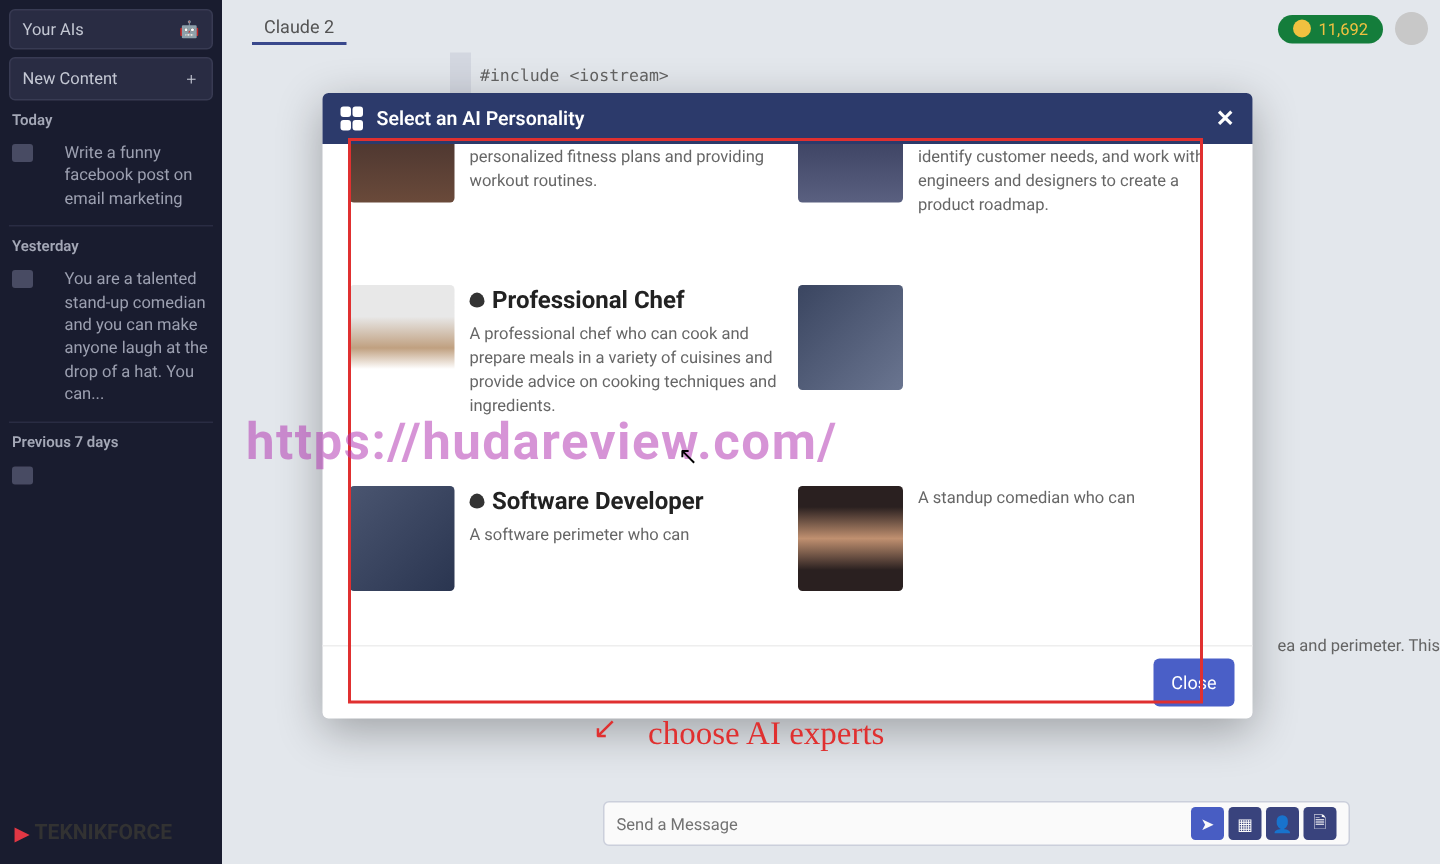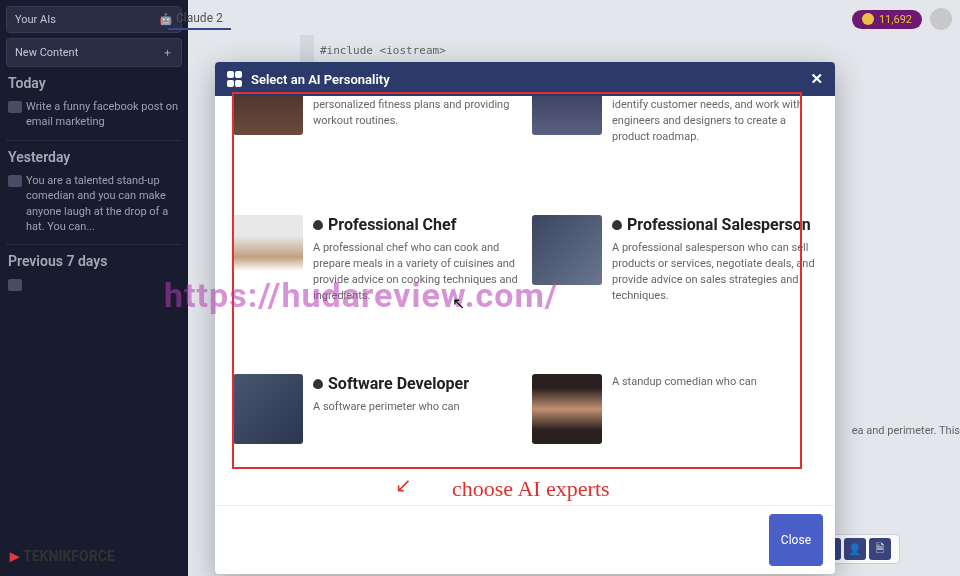--- a/index.html
+++ b/index.html
@@ -1,54 +1,54 @@
 <!DOCTYPE html>
 <html><head>
 <meta charset="utf-8">
 <style>
 *{margin:0;padding:0;box-sizing:border-box;font-family:-apple-system,BlinkMacSystemFont,"Segoe UI",Roboto,sans-serif}
 body{background:#e8ecf1;width:960px;height:576px;overflow:hidden;position:relative}
-.sidebar{position:absolute;left:0;top:0;width:188px;height:576px;background:#1a1d30;color:#b8bcc8;padding:6px;font-size:11px}
+.sidebar{position:absolute;left:0;top:0;width:148px;height:576px;background:#1a1d30;color:#b8bcc8;padding:6px;font-size:11px}
 .side-btn{background:#2a2d45;border:1px solid #3a3d55;border-radius:4px;padding:6px 8px;margin-bottom:5px;display:flex;justify-content:space-between;align-items:center;color:#c8ccd8;cursor:pointer}
-.side-sect{color:#a8acbb;font-size:14px;margin:8px 0 4px 2px;font-weight:600}
-.side-item{display:flex;gap:4px;padding:4px 2px;color:#a0a4b5;line-height:1.4;cursor:pointer}
+.side-sect{color:#a8acbb;font-size:10px;margin:8px 0 4px 2px;font-weight:600}
+.side-item{display:flex;gap:21px;padding:4px 2px;color:#a0a4b5;line-height:1.4;cursor:pointer}
 .side-item .ic{flex-shrink:0;width:14px;height:12px;background:#4a4d65;border-radius:2px;margin-top:2px}
 .side-hr{border:none;border-top:1px solid #2a2d45;margin:6px 0}
 .brand{position:absolute;bottom:10px;left:10px;font-size:14px;font-weight:700;color:#333;display:flex;align-items:center;gap:4px}
 .brand .t{color:#e63946;font-size:18px}
 .topbar{position:absolute;top:6px;left:168px;right:8px;height:24px;display:flex;align-items:flex-end;justify-content:space-between}
 .tab{color:#555;font-size:12px;padding:3px 8px;border-bottom:2px solid #3b4a8f}
 .coins{display:flex;align-items:center;gap:8px}
-.coin-badge{background:#701a75;color:#f5c542;border-radius:12px;padding:3px 10px;font-size:11px;display:flex;align-items:center;gap:5px}
+.coin-badge{background:#15803d;color:#f5c542;border-radius:12px;padding:3px 10px;font-size:11px;display:flex;align-items:center;gap:5px}
 .coin-badge::before{content:"";width:12px;height:12px;background:#f5c542;border-radius:50%}
 .avatar{width:22px;height:22px;border-radius:50%;background:#ccc}
 .code-line{position:absolute;top:44px;left:320px;font-family:monospace;font-size:11px;color:#666}
 .code-gutter{position:absolute;top:35px;left:300px;width:14px;height:30px;background:#d8dce5}
 .msg-hint{position:absolute;top:424px;right:0;font-size:11px;color:#666}
 .chat-input{position:absolute;bottom:12px;left:402px;right:60px;height:30px;background:#fff;border:1px solid #d0d4e0;border-radius:4px;display:flex;align-items:center;padding:0 8px}
 .chat-input input{border:none;outline:none;flex:1;font-size:11px;color:#888}
 .chat-btns{display:flex;gap:3px}
 .chat-btn{width:22px;height:22px;border-radius:3px;display:flex;align-items:center;justify-content:center;color:#fff;font-size:11px}
 .chat-btn.send{background:#4a5fc7}
 .chat-btn.sec{background:#3b4580}
 .modal-overlay{position:absolute;inset:0;background:rgba(0,0,0,0.02)}
-.modal{position:absolute;top:62px;left:215px;width:620px;height:512px;background:#fff;border-radius:4px;box-shadow:0 8px 30px rgba(0,0,0,0.3);display:flex;flex-direction:column}
+.modal{position:absolute;top:62px;left:215px;width:620px;height:417px;background:#fff;border-radius:4px;box-shadow:0 8px 30px rgba(0,0,0,0.3);display:flex;flex-direction:column}
 .modal-head{background:#2c3a6b;color:#fff;padding:8px 12px;display:flex;align-items:center;gap:8px;font-size:13px;font-weight:600;border-radius:4px 4px 0 0}
 .modal-head .x{margin-left:auto;cursor:pointer;font-size:15px}
 .modal-head .ico{width:16px;height:16px;display:flex;flex-wrap:wrap;gap:1px}
 .modal-head .ico span{width:7px;height:7px;background:#fff;border-radius:2px}
 .modal-body{flex:1;overflow-y:auto;padding:0 18px 6px;display:grid;grid-template-columns:1fr 1fr;gap:12px 14px}
 .card{display:flex;gap:10px;padding:4px 0}
 .card-img{width:70px;height:70px;background:linear-gradient(135deg,#8892b0,#5a6480);border-radius:3px;flex-shrink:0}
 .card-body{flex:1}
 .card-title{font-size:16px;font-weight:700;color:#222;display:flex;align-items:center;gap:5px;margin-bottom:6px}
 .card-title::before{content:"";width:10px;height:10px;background:#333;border-radius:50% 50% 50% 50% / 60% 60% 40% 40%;display:inline-block}
 .card-desc{font-size:11px;color:#666;line-height:1.45}
 .modal-foot{padding:8px 12px;display:flex;justify-content:flex-end;border-top:1px solid #eee}
-.close-btn{background:#4a5fc7;color:#fff;border:none;border-radius:4px;padding:19px 12px;font-size:12px;cursor:pointer}
+.close-btn{background:#4a5fc7;color:#fff;border:none;border-radius:4px;padding:9px 12px;font-size:12px;cursor:pointer}
 .red-box{position:absolute;border:2px solid #e03030;pointer-events:none}
 .annot{position:absolute;color:#e03030;font-size:22px;font-family:serif}
 .annot-arrow{position:absolute;color:#e03030;font-size:20px}
 .watermark{position:absolute;top:275px;left:164px;right:0;text-align:left;font-size:34px;font-weight:700;color:rgba(180,60,180,0.55);pointer-events:none;z-index:50;letter-spacing:1px}
 .cursor{position:absolute;top:294px;left:452px;z-index:60;font-size:16px;color:#000}
 .modal-body::-webkit-scrollbar{width:6px}
 .modal-body::-webkit-scrollbar-thumb{background:#c0c4d0;border-radius:3px}
 .img-chef{background:linear-gradient(180deg,#e8e8e8 30%,#c0a080 60%,#fff 80%)}
 .img-sales{background:linear-gradient(135deg,#3a4560,#6a7590)}
 .img-dev{background:linear-gradient(135deg,#4a5570,#2a3550)}
@@ -142,24 +142,20 @@
     </div>
     <div class="card">
       <div class="card-img img-chef"></div>
       <div class="card-body">
           <div class="card-title">Professional Chef</div>
           <div class="card-desc">A professional chef who can cook and prepare meals in a variety of cuisines and provide advice on cooking techniques and ingredients.</div>
         </div>
     </div>
     <div class="card">
       <div class="card-img img-sales"></div>
-      <div class="card-body">
-          <div class="card-title">Professional Salesperson</div>
-          <div class="card-desc">A professional salesperson who can sell products or services, negotiate deals, and provide advice on sales strategies and techniques.</div>
-        </div>
     </div>
     <div class="card">
       <div class="card-img img-dev"></div>
       <div class="card-body">
           <div class="card-title">Software Developer</div>
           <div class="card-desc">A software perimeter who can</div>
         </div>
     </div>
     <div class="card">
       <div class="card-img img-comedian"></div>
@@ -168,15 +164,15 @@
         </div>
     </div>
   </div>
   <div class="modal-foot">
     <button class="close-btn">Close</button>
   </div>
 </div>
 
 <div class="red-box" style="top:92px;left:232px;width:570px;height:377px"></div>
 <div class="annot-arrow" style="top:473px;left:395px">↙</div>
-<div class="annot" style="top:476px;left:452px">choose AI experts</div>
+<div class="annot" style="top:476px;left:432px">choose AI experts</div>
 <div class="watermark">https://hudareview.com/</div>
 <div class="cursor">↖</div>
 
 </body></html>

